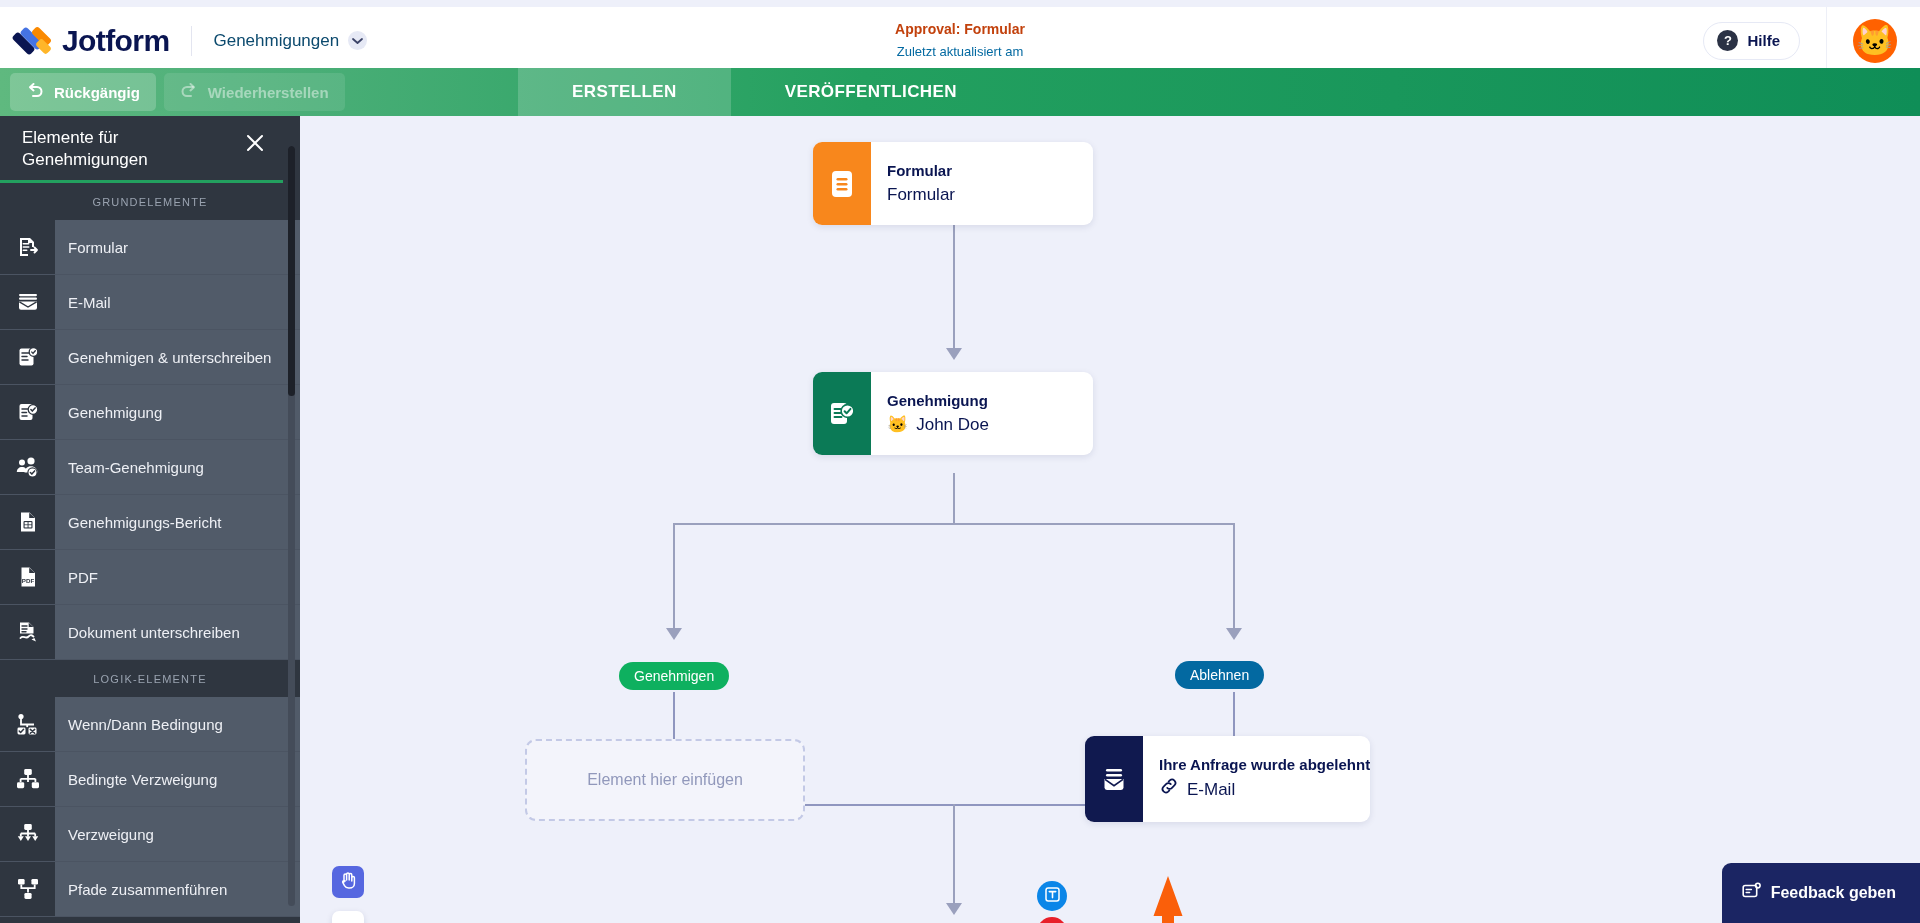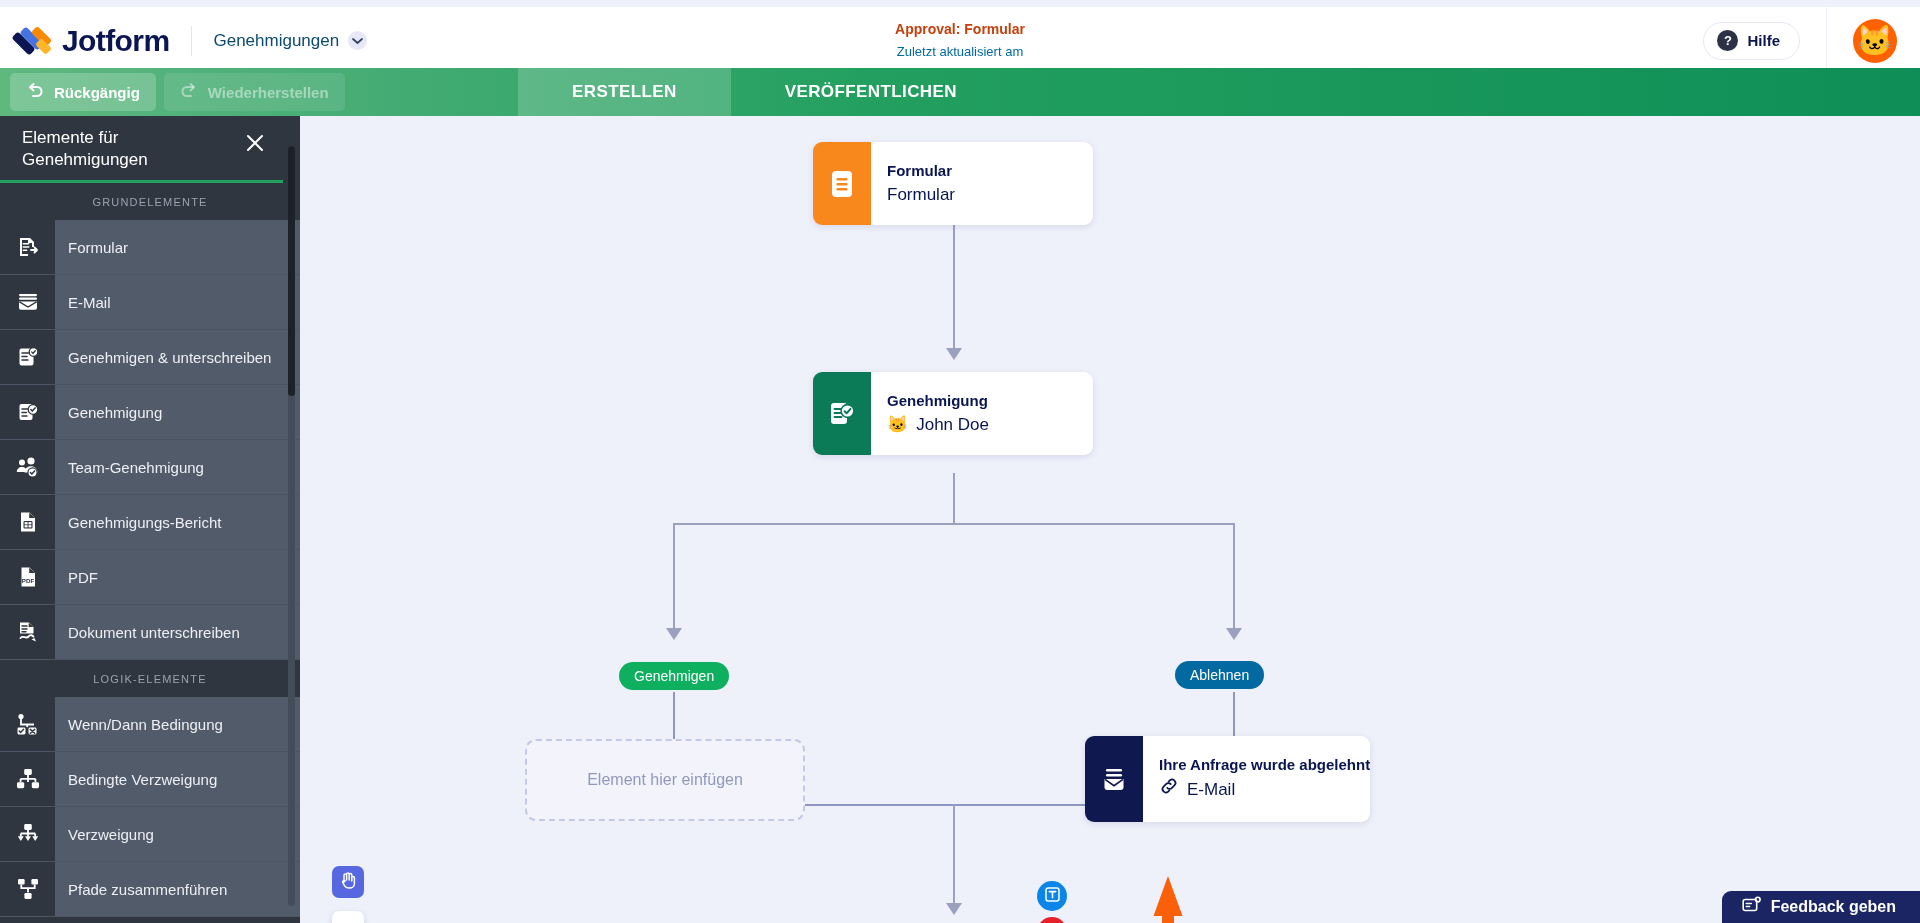--- a/index.html
+++ b/index.html
@@ -155,21 +155,21 @@
     box-shadow: 0 2px 6px rgba(20,30,80,.13); overflow: hidden;
   }
   .zs-cell {
     height: 39px; display: flex; align-items: center; justify-content: center;
     font-size: 13px; color: #4b5273; cursor: pointer;
   }
 
   .annot-arrow { position: absolute; pointer-events: none; }
 
   .fb-btn {
-    position: absolute; right: 0; bottom: 0; height: 32px; padding: 0 24px 0 20px;
+    position: absolute; right: 0; bottom: 0; height: 60px; padding: 0 24px 0 20px;
     background: #1b2563; color: #fff; font-size: 16px; font-weight: bold;
     border-radius: 9px 0 0 0; display: flex; align-items: center; gap: 10px; cursor: pointer;
   }
 </style>
 </head>
 <body>
 
 <div class="topbar">
   <div class="brand">
     <span class="logo-mark">

